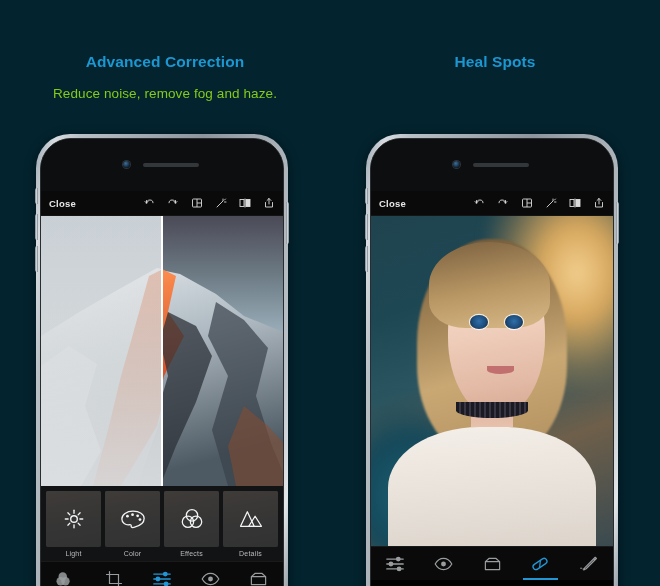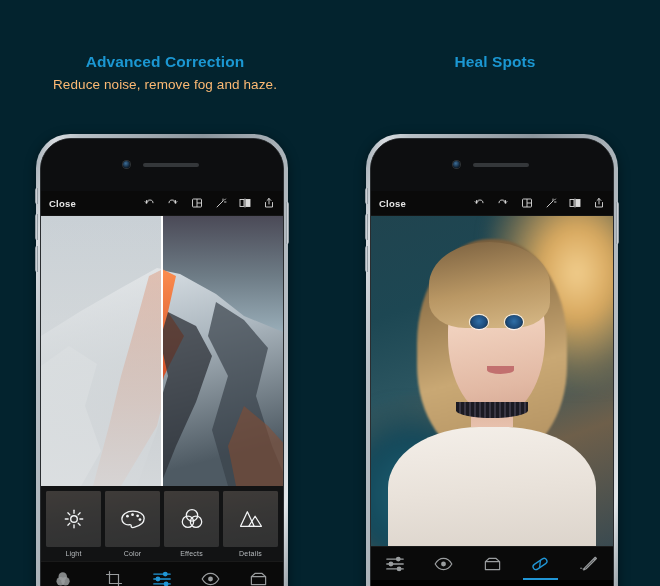--- a/index.html
+++ b/index.html
@@ -12,21 +12,21 @@
   .stage { position: relative; width: 660px; height: 574px; background: #03232e; }
 
   
   .panel-head { position: absolute; text-align: center; }
   .panel-head .title {
     font-size: 15.5px; font-weight: 600; letter-spacing: .1px;
     color: #1b97d2; line-height: 20px; white-space: nowrap;
   }
   .panel-head .sub {
     font-size: 13.5px; font-weight: 400; letter-spacing: .1px;
-    color: #fdba74; line-height: 20px; margin-top: 3px; white-space: nowrap;
+    color: #84cc16; line-height: 20px; margin-top: 12px; white-space: nowrap;
   }
   #head-a { left: 0; top: 52px; width: 330px; }
   #head-b { left: 330px; top: 52px; width: 330px; }
 
   
   .phone { position: absolute; top: 134px; width: 252px; height: 470px; }
   #phone-a { left: 36px; }
   #phone-b { left: 366px; }
 
   .body-outer {

